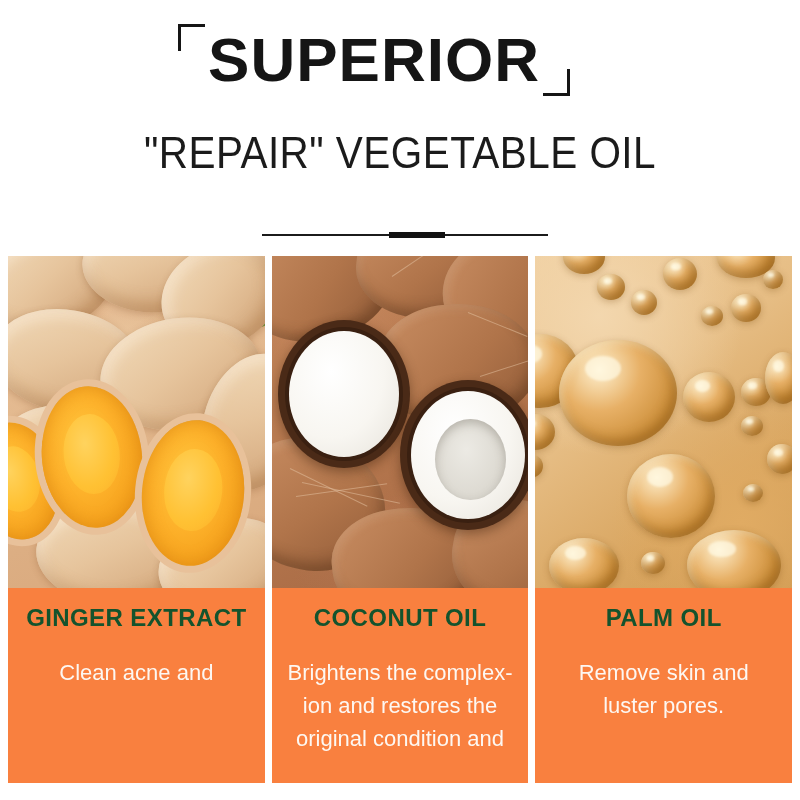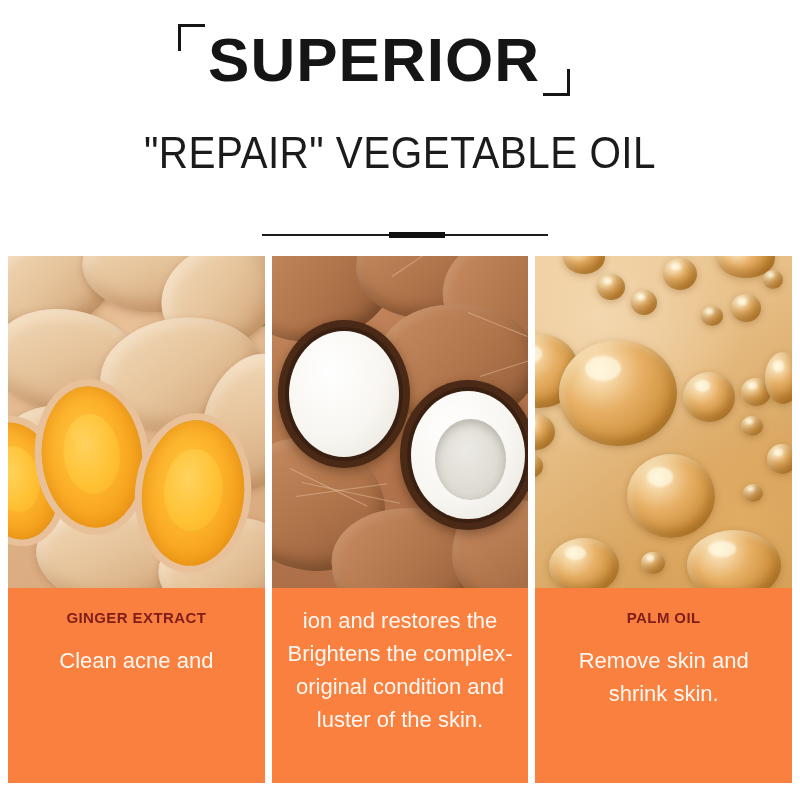--- a/index.html
+++ b/index.html
@@ -232,26 +232,26 @@
 
   
   .caption {
     flex: 1 1 auto;
     background: #f9803f;
     padding: 16px 10px 10px 10px;
     text-align: center;
   }
   .caption-title {
     font-family: "Liberation Sans", sans-serif;
-    font-size: 15px;
+    font-size: 24px;
     font-weight: bold;
     letter-spacing: 0.4px;
-    color: #7f1d1d;
+    color: #14532d;
     line-height: 28px;
-    margin: 0 0 12px 0;
+    margin: 0 0 24px 0;
     white-space: nowrap;
   }
   .caption-body {
     font-family: "Liberation Sans", sans-serif;
     font-size: 22px;
     font-weight: 400;
     color: #fdf7f2;
     line-height: 33px;
     margin: 0;
   }
@@ -336,25 +336,25 @@
       </span>
 
       <span class="coco" style="left:128px;top:124px;width:136px;height:150px;">
         <span class="shell-in"></span>
         <span class="flesh"></span>
         <span class="hollow"></span>
       </span>
     </div>
 
     <div class="caption">
+      <div class="caption-title">COCONUT OIL</div>
       <div class="caption-body">
+        <span>Brightens the complex-</span>
         <span>ion and restores the</span>
-        <span>Brightens the complex-</span>
         <span>original condition and</span>
-        <span>luster of the skin.</span>
       </div>
     </div>
 
   </div>
 
   <div class="panel">
 
     <div class="photo photo-palm">
       <span class="bubble" style="left:28px;top:-16px;width:42px;height:34px;"></span>
       <span class="bubble" style="left:128px;top:2px;width:34px;height:32px;"></span>
@@ -379,19 +379,19 @@
       <span class="bubble" style="left:208px;top:228px;width:20px;height:18px;"></span>
       <span class="bubble" style="left:14px;top:282px;width:70px;height:56px;"></span>
       <span class="bubble" style="left:152px;top:274px;width:94px;height:70px;"></span>
       <span class="bubble" style="left:106px;top:296px;width:24px;height:22px;"></span>
     </div>
 
     <div class="caption">
       <div class="caption-title">PALM OIL</div>
       <div class="caption-body">
         <span>Remove skin and</span>
-        <span>shrink skin.</span>
+        <span>luster pores.</span>
       </div>
     </div>
 
   </div>
 
 </div>
 
 </body></html>

